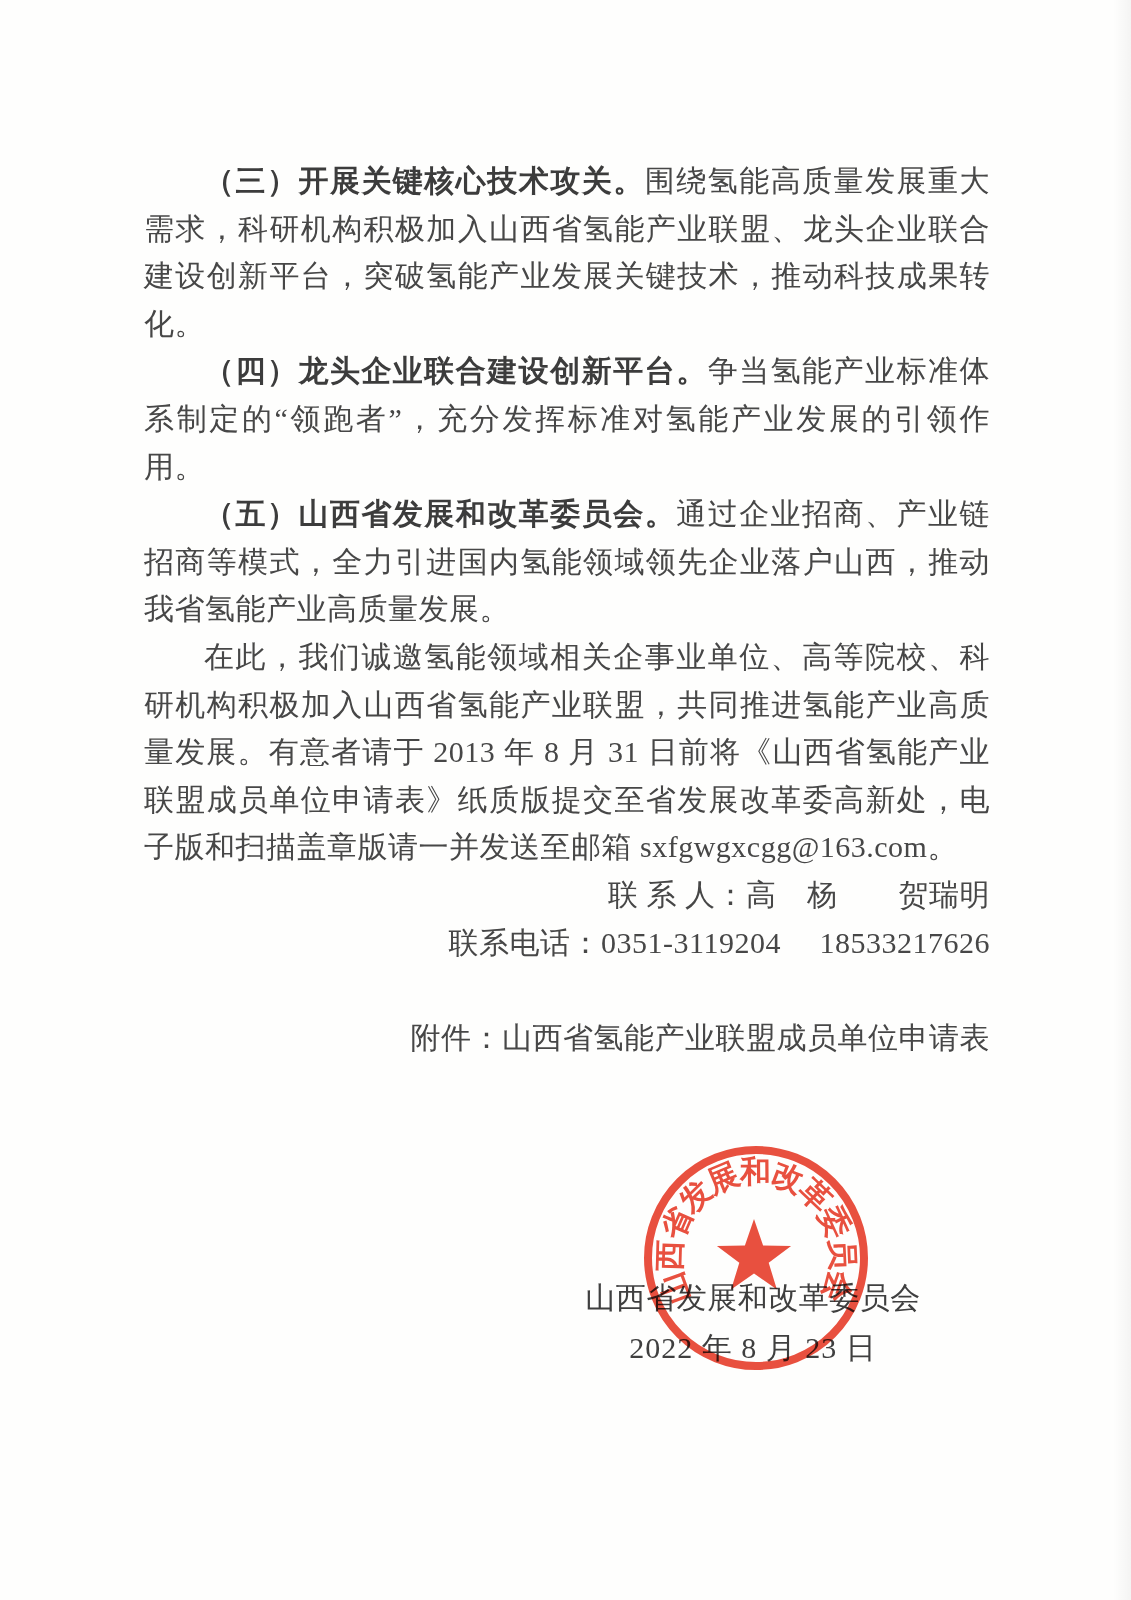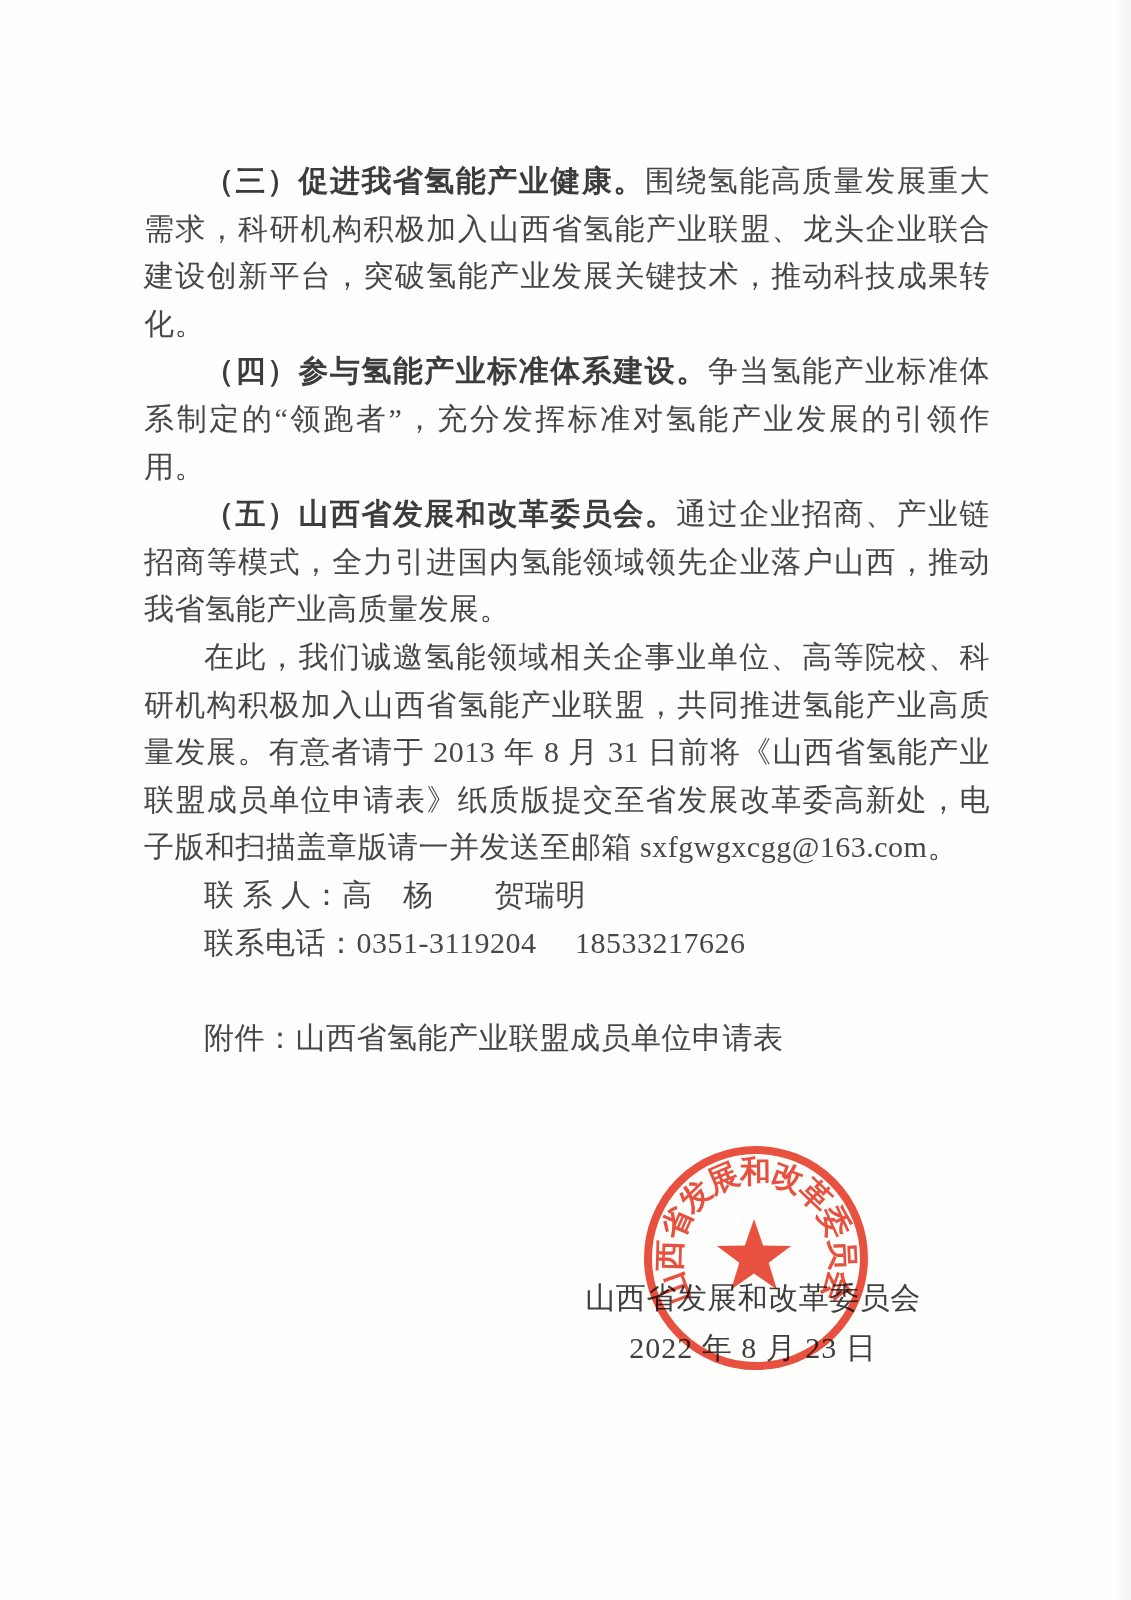--- a/index.html
+++ b/index.html
@@ -41,21 +41,21 @@
     text-indent: 2em;
   }
   .para b {
     font-weight: bold;
     color: #3c3c3c;
   }
   .line {
     margin: 0;
     text-indent: 2em;
     white-space: pre-wrap;
-    text-align: left;
+    text-align: right;
   }
   .attachment-line {
     margin-top: 47.6px;
   }
   .signature-block {
     position: absolute;
     left: 553px;
     top: 1281px;
     width: 400px;
     text-align: center;
@@ -85,23 +85,23 @@
     font-family: "Liberation Serif", "DejaVu Serif", serif;
     font-weight: bold;
   }
 </style>
 </head>
 <body>
 
 <div class="page">
 
   <div class="body-text">
-    <p class="para"><b>（三）促进我省氢能产业健康。</b><span>围绕氢能高质量发展重大需求，科研机构积极加入山西省氢能产业联盟、龙头企业联合建设创新平台，突破氢能产业发展关键技术，推动科技成果转化。</span></p>
+    <p class="para"><b>（三）开展关键核心技术攻关。</b><span>围绕氢能高质量发展重大需求，科研机构积极加入山西省氢能产业联盟、龙头企业联合建设创新平台，突破氢能产业发展关键技术，推动科技成果转化。</span></p>
 
-    <p class="para"><b>（四）参与氢能产业标准体系建设。</b><span>争当氢能产业标准体系制定的“领跑者”，充分发挥标准对氢能产业发展的引领作用。</span></p>
+    <p class="para"><b>（四）龙头企业联合建设创新平台。</b><span>争当氢能产业标准体系制定的“领跑者”，充分发挥标准对氢能产业发展的引领作用。</span></p>
 
     <p class="para"><b>（五）山西省发展和改革委员会。</b><span>通过企业招商、产业链招商等模式，全力引进国内氢能领域领先企业落户山西，推动我省氢能产业高质量发展。</span></p>
 
 
     <p class="para">在此，我们诚邀氢能领域相关企事业单位、高等院校、科研机构积极加入山西省氢能产业联盟，共同推进氢能产业高质量发展。有意者请于 2013 年 8 月 31 日前将《山西省氢能产业联盟成员单位申请表》纸质版提交至省发展改革委高新处，电子版和扫描盖章版请一并发送至邮箱 sxfgwgxcgg@163.com。</p>
 
     <p class="line">联 系 人：高　杨　　贺瑞明</p>
     <p class="line">联系电话：0351-3119204　 18533217626</p>
 
     <p class="line attachment-line">附件：山西省氢能产业联盟成员单位申请表</p>

